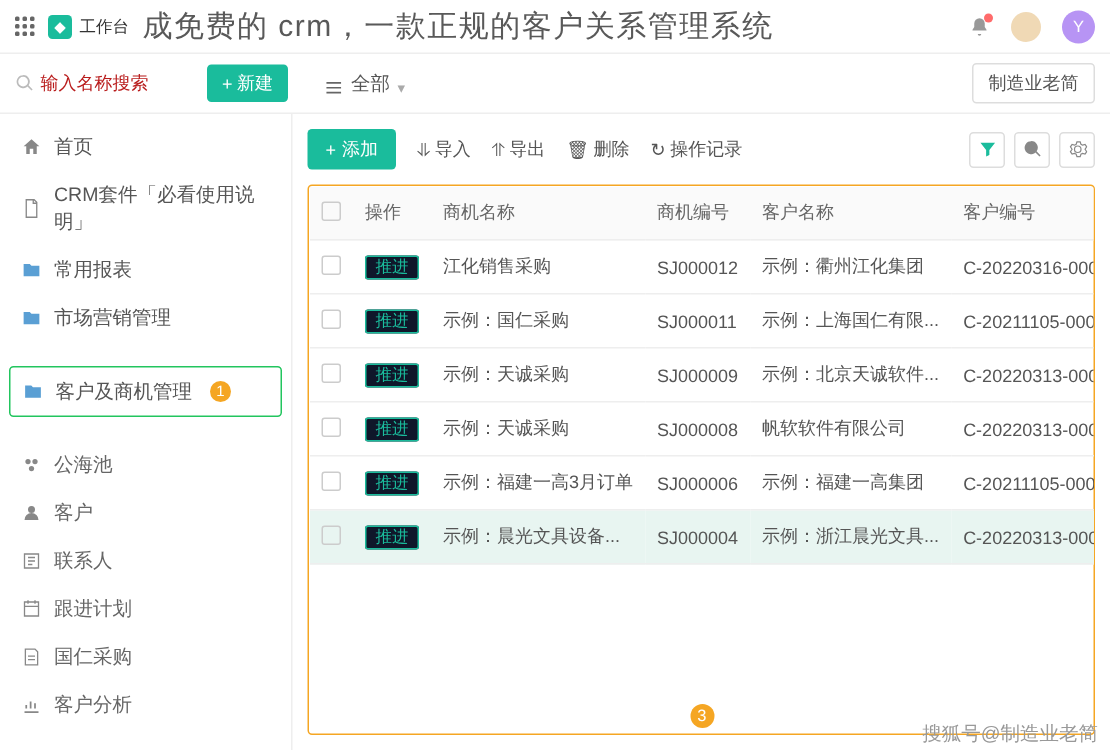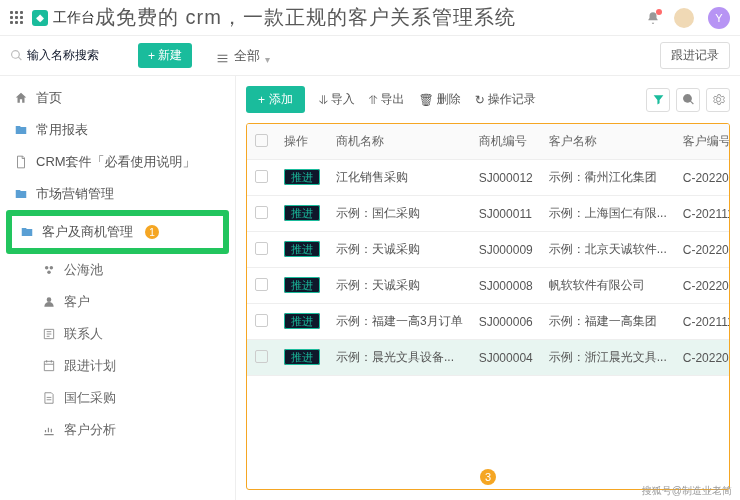--- a/index.html
+++ b/index.html
@@ -1,66 +1,66 @@
 <!DOCTYPE html>
 <html><head>
 <meta charset="utf-8">
 <style>
 *{margin:0;padding:0;box-sizing:border-box;font-family:-apple-system,"PingFang SC","Microsoft YaHei",sans-serif}
 body{background:#fff;font-size:12px;color:#333;width:740px;height:500px;overflow:hidden;position:relative}
 .topbar{height:36px;display:flex;align-items:center;padding:0 10px;border-bottom:1px solid #eee;background:#fff;position:relative}
 .apps-icon{width:14px;height:14px;display:grid;grid-template-columns:repeat(3,3px);grid-template-rows:repeat(3,3px);gap:2px;margin-right:8px}
 .apps-icon span{background:#666;border-radius:1px}
 .ws-icon{width:16px;height:16px;background:#1abc9c;border-radius:3px;margin-right:5px;display:flex;align-items:center;justify-content:center;color:#fff;font-size:10px}
-.ws-title{font-size:14px;color:#333}
+.ws-title{font-size:11px;color:#333}
 .overlay-title{position:absolute;left:95px;top:4px;font-size:20px;color:#595959;letter-spacing:1px;white-space:nowrap}
 .top-right{margin-left:auto;display:flex;align-items:center;gap:14px}
 .bell{width:14px;height:14px;position:relative}
 .bell svg{width:14px;height:14px;fill:#999}
 .dot{position:absolute;top:-2px;right:-2px;width:6px;height:6px;background:#ff6b6b;border-radius:50%}
 .avatar-sm{width:20px;height:20px;border-radius:50%;background:#f0d9b5}
 .avatar-user{width:22px;height:22px;border-radius:50%;background:#b794f4;color:#fff;display:flex;align-items:center;justify-content:center;font-size:11px}
 .subbar{height:40px;display:flex;align-items:center;padding:0 10px;border-bottom:1px solid #eee}
-.search{flex:0 0 120px;display:flex;align-items:center;color:#0f172a;font-size:12px}
+.search{flex:0 0 120px;display:flex;align-items:center;color:#b91c1c;font-size:12px}
 .search svg{width:13px;height:13px;fill:#bbb;margin-right:4px}
 .btn-new{background:#1abc9c;color:#fff;padding:4px 10px;border-radius:3px;font-size:12px;margin-left:8px;display:flex;align-items:center;gap:3px}
 .view-sel{margin-left:24px;display:flex;align-items:flex-end;gap:5px;color:#555;font-size:13px}
 .view-sel svg{width:13px;height:13px;fill:#666}
 .edit-form{margin-left:auto;border:1px solid #ddd;padding:4px 10px;border-radius:3px;color:#555;font-size:12px}
 .body{display:flex;height:calc(100% - 76px)}
-.sidebar{width:236px;border-right:1px solid #eee;overflow-y:auto;padding:6px 0}
+.sidebar{width:195px;border-right:1px solid #eee;overflow-y:auto;padding:6px 0}
 .nav-item{display:flex;align-items:center;padding:7px 14px;color:#555;font-size:13px;cursor:pointer;gap:8px;position:relative}
-.nav-item.sub{padding-left:42px;color:#666}
+.nav-item.sub{padding-left:14px;color:#666}
 .nav-item.active{background:#f5f5f5}
 .nav-item .ico{width:14px;height:14px;flex-shrink:0;display:flex;align-items:center;justify-content:center}
 .nav-item .ico svg{width:14px;height:14px;fill:#888}
 .nav-item.folder .ico svg{fill:#5a9fd4}
 .chev{margin-left:auto;color:#aaa;font-size:10px}
-.hl-box{border:6px solid #22c55e;border-radius:3px;margin:0 6px}
+.hl-box{border:1px solid #22c55e;border-radius:3px;margin:16px 6px}
 .hl-box .nav-item{padding-left:8px}
 .badge-num{width:14px;height:14px;border-radius:50%;background:#f5a623;color:#fff;font-size:10px;display:inline-flex;align-items:center;justify-content:center;margin-left:4px}
 .main{flex:1;padding:10px;overflow:hidden;display:flex;flex-direction:column}
 .toolbar{display:flex;align-items:center;gap:14px;margin-bottom:10px;font-size:12px;color:#555}
 .btn-add{background:#1abc9c;color:#fff;padding:5px 12px;border-radius:3px;display:flex;align-items:center;gap:4px}
 .tool-link{display:flex;align-items:center;gap:3px;cursor:pointer}
 .tool-right{margin-left:auto;display:flex;gap:6px}
 .icon-btn{width:24px;height:24px;border:1px solid #ddd;border-radius:3px;display:flex;align-items:center;justify-content:center}
 .icon-btn svg{width:13px;height:13px;fill:#1abc9c}
 .icon-btn.g svg{fill:#888}
 .table-wrap{border:1px solid #f5a623;border-radius:3px;flex:1;overflow:auto;position:relative}
 table{width:100%;border-collapse:collapse;font-size:12px}
 th,td{padding:9px 8px;text-align:left;border-bottom:1px solid #eee;color:#555;white-space:nowrap}
 th{background:#fafafa;font-weight:400;color:#666}
 th:first-child,td:first-child{width:30px;text-align:center}
 th:nth-child(2),td:nth-child(2){width:50px}
 .chk{width:13px;height:13px;border:1px solid #ccc;border-radius:2px;display:inline-block}
 .tag-btn{border:1px solid #1abc9c;color:#1abc9c;padding:1px 6px;border-radius:2px;font-size:11px;background:#0f172a}
 tr.sel td{background:#e8f5f1}
 .badge-3{position:absolute;bottom:4px;left:50%;transform:translateX(-50%);width:16px;height:16px;border-radius:50%;background:#f5a623;color:#fff;font-size:11px;display:flex;align-items:center;justify-content:center}
-.watermark{position:absolute;bottom:2px;right:8px;color:#999;font-size:10px;z-index:10}
+.watermark{position:absolute;bottom:2px;right:8px;color:#999;font-size:13px;z-index:10}
 </style>
 </head>
 <body>
 
 <div class="topbar">
   <div class="apps-icon">
       <span></span>
       <span></span>
       <span></span>
       <span></span>
@@ -93,48 +93,48 @@
       <span>+</span>
       <span>新建</span>
     </div>
   <div class="view-sel">
       <svg viewBox="0 0 24 24">
         <path d="M3 5h18v2H3zm0 6h18v2H3zm0 6h18v2H3z"></path>
       </svg>
       <span>全部</span>
       <span style="color:#aaa;font-size:10px">▾</span>
     </div>
-  <div class="edit-form">跟进记录</div>
+  <div class="edit-form">制造业老简</div>
 </div>
 
 <div class="body">
   <div class="sidebar" id="sidebar">
       <div class="nav-item">
         <span class="ico">
           <svg viewBox="0 0 24 24">
             <path d="M12 3l9 8h-3v9h-4v-6h-4v6H6v-9H3z"></path>
           </svg>
         </span>
         <span>首页</span>
       </div>
+      <div class="nav-item">
+        <span class="ico">
+          <svg viewBox="0 0 24 24">
+            <path d="M6 2h9l3 3v17H6zm8 0v4h4" fill="none" stroke="#888" stroke-width="1.5"></path>
+          </svg>
+        </span>
+        <span>CRM套件「必看使用说明」</span>
+      </div>
       <div class="nav-item folder">
         <span class="ico">
           <svg viewBox="0 0 24 24">
             <path d="M3 5h7l2 2h9v12H3z"></path>
           </svg>
         </span>
         <span>常用报表</span>
-      </div>
-      <div class="nav-item">
-        <span class="ico">
-          <svg viewBox="0 0 24 24">
-            <path d="M6 2h9l3 3v17H6zm8 0v4h4" fill="none" stroke="#888" stroke-width="1.5"></path>
-          </svg>
-        </span>
-        <span>CRM套件「必看使用说明」</span>
       </div>
       <div class="nav-item folder">
         <span class="ico">
           <svg viewBox="0 0 24 24">
             <path d="M3 5h7l2 2h9v12H3z"></path>
           </svg>
         </span>
         <span>市场营销管理</span>
       </div>
       <div class="hl-box">

